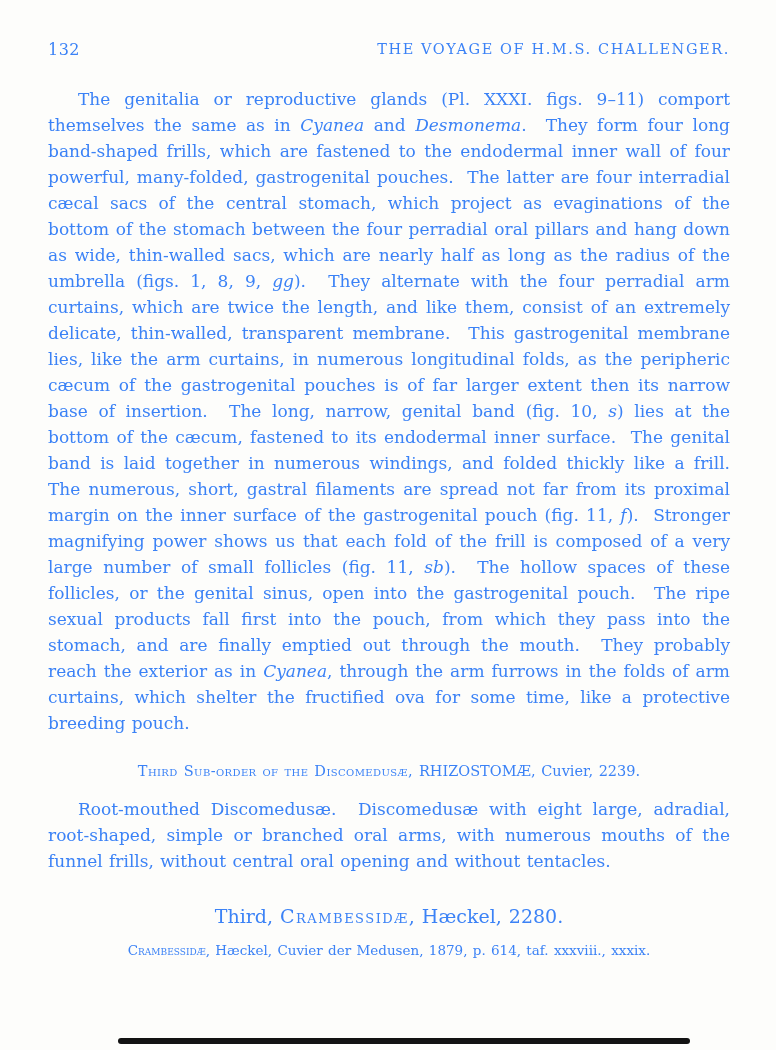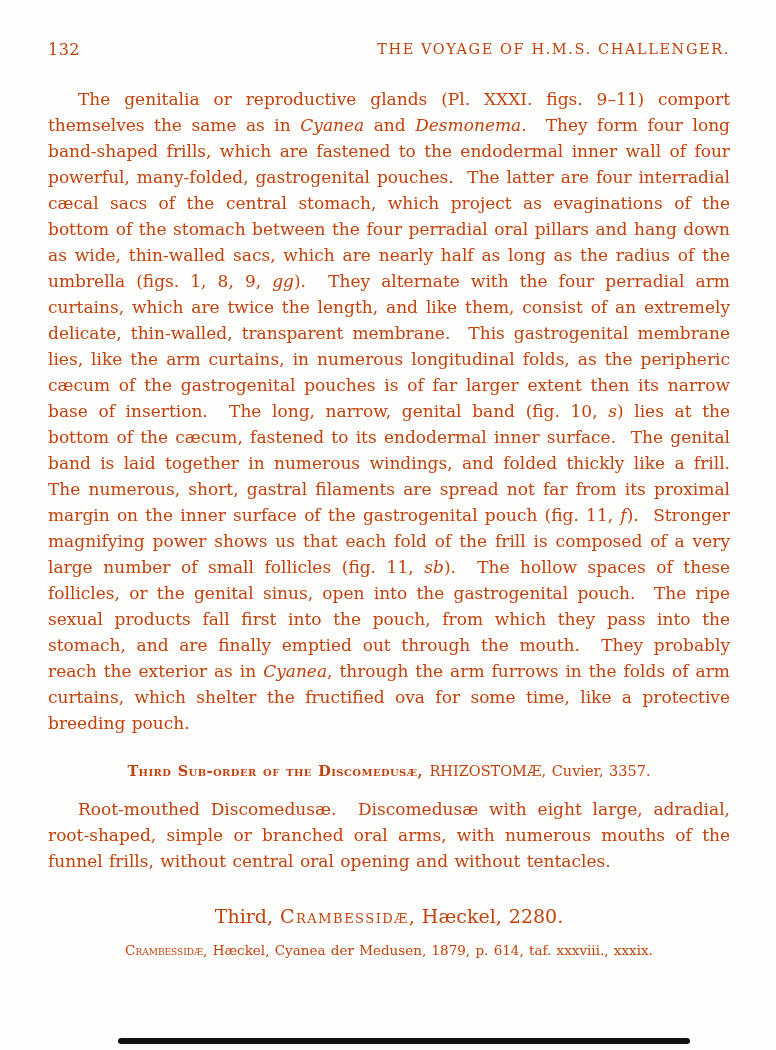--- a/index.html
+++ b/index.html
@@ -6,21 +6,21 @@
     margin: 0;
     padding: 0;
     background: #e9e9e7;
   }
   .page {
     position: relative;
     width: 776px;
     height: 1050px;
     margin: 0 auto;
     background: #fdfdfb;
-    color: #c2410c;
+    color: #3b82f6;
     font-family: "DejaVu Serif", "Liberation Serif", serif;
     box-sizing: border-box;
     padding: 40px 46px 0 48px;
     overflow: hidden;
   }
   .page-header {
     position: relative;
     height: 24px;
     margin-bottom: 22px;
   }
@@ -52,21 +52,21 @@
   .smallcaps { font-variant: small-caps; }
   .spaced { letter-spacing: 1.5px; }
   .heading-suborder {
     margin: 25px 0 15px 0;
     text-align: center;
     font-size: 14.5px;
     line-height: 20px;
     white-space: normal;
     text-indent: 0;
   }
-  .heading-suborder .smallcaps { letter-spacing: 0.4px; font-weight: bold; }
+  .heading-suborder .smallcaps { letter-spacing: 0.4px; }
   .heading-family {
     margin: 30px 0 13px 0;
     text-align: center;
     font-size: 19px;
     line-height: 24px;
     white-space: normal;
     text-indent: 0;
   }
   .citation {
     margin: 0 0 17px 0;
@@ -90,20 +90,20 @@
 <body>
 
 <div class="page">
   <div class="page-header">
     <span class="page-number">132</span>
     <div class="running-title">THE VOYAGE OF H.M.S. CHALLENGER.</div>
   </div>
 
   <div class="page-blocks">
       <p class="para para-indent"><span>The genitalia or reproductive glands (Pl. XXXI. figs. 9–11) comport themselves the same as in </span><span class="italic">Cyanea</span><span> and </span><span class="italic">Desmonema</span><span>.  They form four long band-shaped frills, which are fastened to the endodermal inner wall of four powerful, many-folded, gastrogenital pouches.  The latter are four interradial cæcal sacs of the central stomach, which project as evaginations of the bottom of the stomach between the four perradial oral pillars and hang down as wide, thin-walled sacs, which are nearly half as long as the radius of the umbrella (figs. 1, 8, 9, </span><span class="italic">gg</span><span>).  They alternate with the four perradial arm curtains, which are twice the length, and like them, consist of an extremely delicate, thin-walled, transparent membrane.  This gastrogenital membrane lies, like the arm curtains, in numerous longitudinal folds, as the peripheric cæcum of the gastrogenital pouches is of far larger extent then its narrow base of insertion.  The long, narrow, genital band (fig. 10, </span><span class="italic">s</span><span>) lies at the bottom of the cæcum, fastened to its endodermal inner surface.  The genital band is laid together in numerous windings, and folded thickly like a frill.  The numerous, short, gastral filaments are spread not far from its proximal margin on the inner surface of the gastrogenital pouch (fig. 11, </span><span class="italic">f</span><span>).  Stronger magnifying power shows us that each fold of the frill is composed of a very large number of small follicles (fig. 11, </span><span class="italic">sb</span><span>).  The hollow spaces of these follicles, or the genital sinus, open into the gastrogenital pouch.  The ripe sexual products fall first into the pouch, from which they pass into the stomach, and are finally emptied out through the mouth.  They probably reach the exterior as in </span><span class="italic">Cyanea</span><span>, through the arm furrows in the folds of arm curtains, which shelter the fructified ova for some time, like a protective breeding pouch.</span></p>
-      <p class="para heading-suborder"><span class="smallcaps">Third Sub-order of the Discomedusæ, </span><span>RHIZOSTOMÆ</span><span>, Cuvier, 3357.</span></p>
+      <p class="para heading-suborder"><span class="smallcaps">Third Sub-order of the Discomedusæ, </span><span>RHIZOSTOMÆ</span><span>, Cuvier, 2239.</span></p>
       <p class="para para-indent"><span>Root-mouthed Discomedusæ.  Discomedusæ with eight large, adradial, root-shaped, simple or branched oral arms, with numerous mouths of the funnel frills, without central oral opening and without tentacles.</span></p>
       <p class="para heading-family"><span>Third, </span><span class="smallcaps spaced">Crambessidæ</span><span>, Hæckel, 2280.</span></p>
-      <p class="para citation"><span class="smallcaps">Crambessidæ</span><span>, Hæckel, Cyanea der Medusen, 1879, p. 614, taf. xxxviii., xxxix.</span></p>
+      <p class="para citation"><span class="smallcaps">Crambessidæ</span><span>, Hæckel, Cuvier der Medusen, 1879, p. 614, taf. xxxviii., xxxix.</span></p>
     </div>
 
   <div class="scan-edge-artifact"></div>
 </div>
 
 </body></html>

